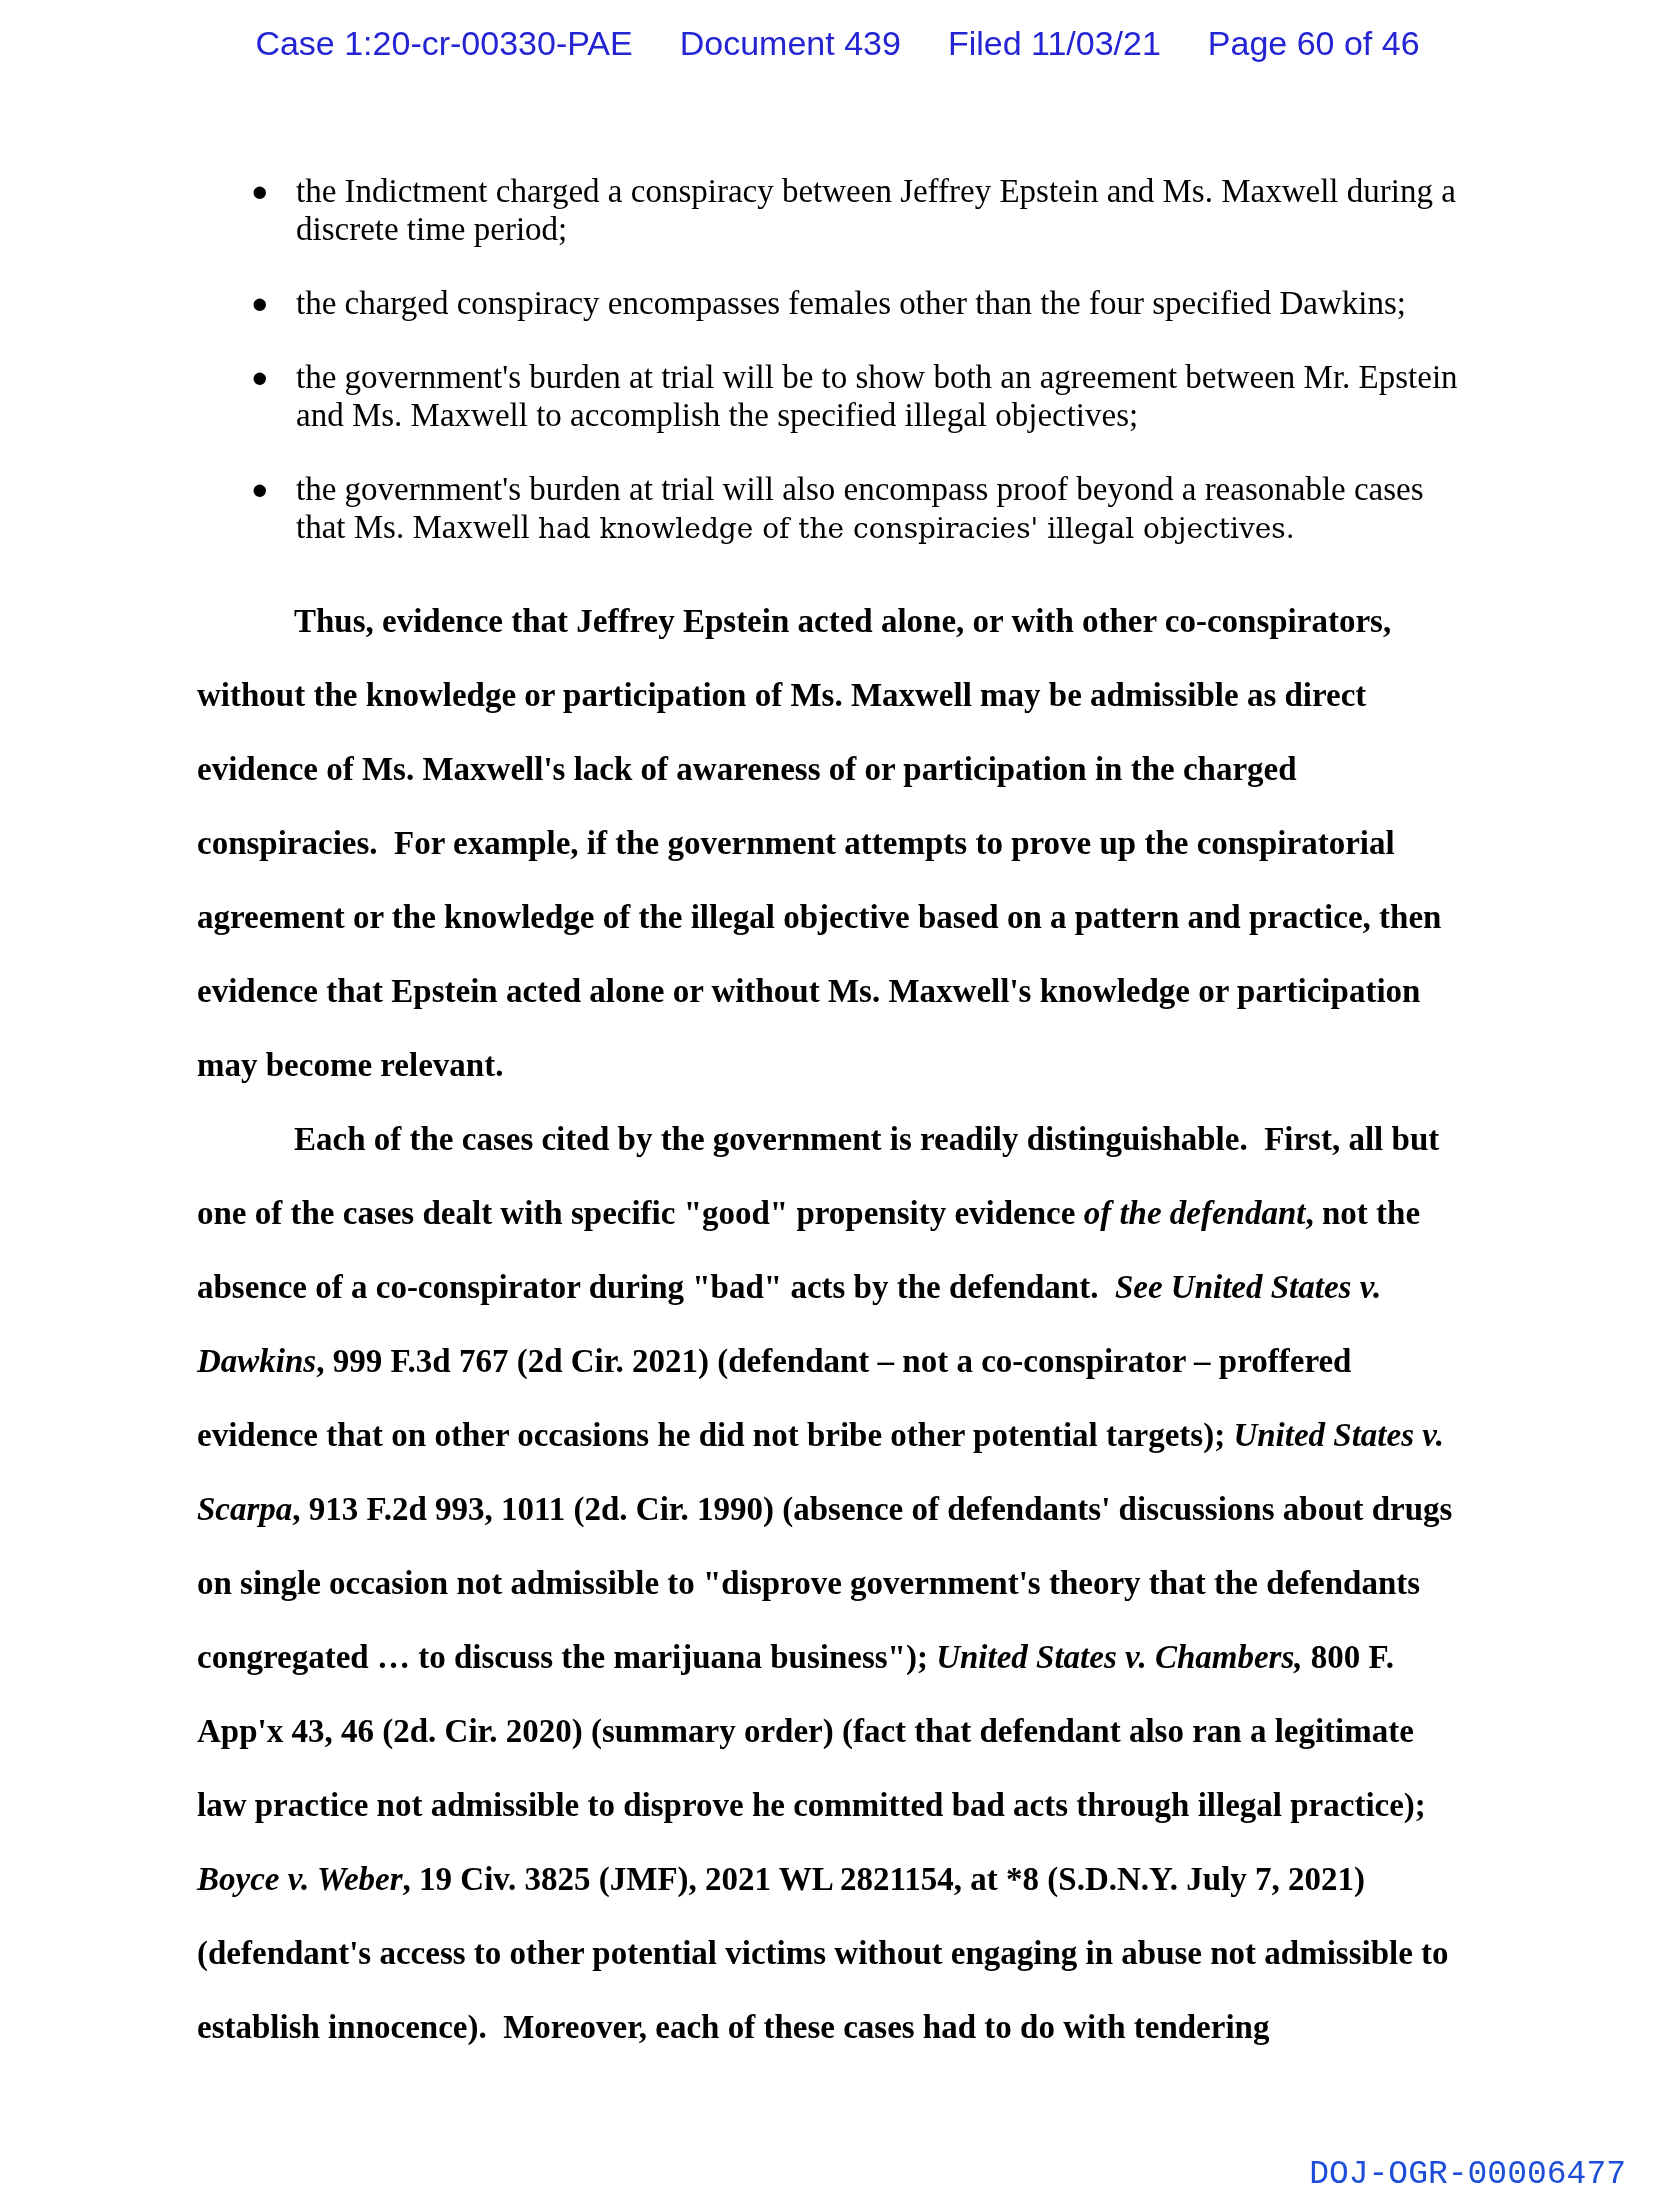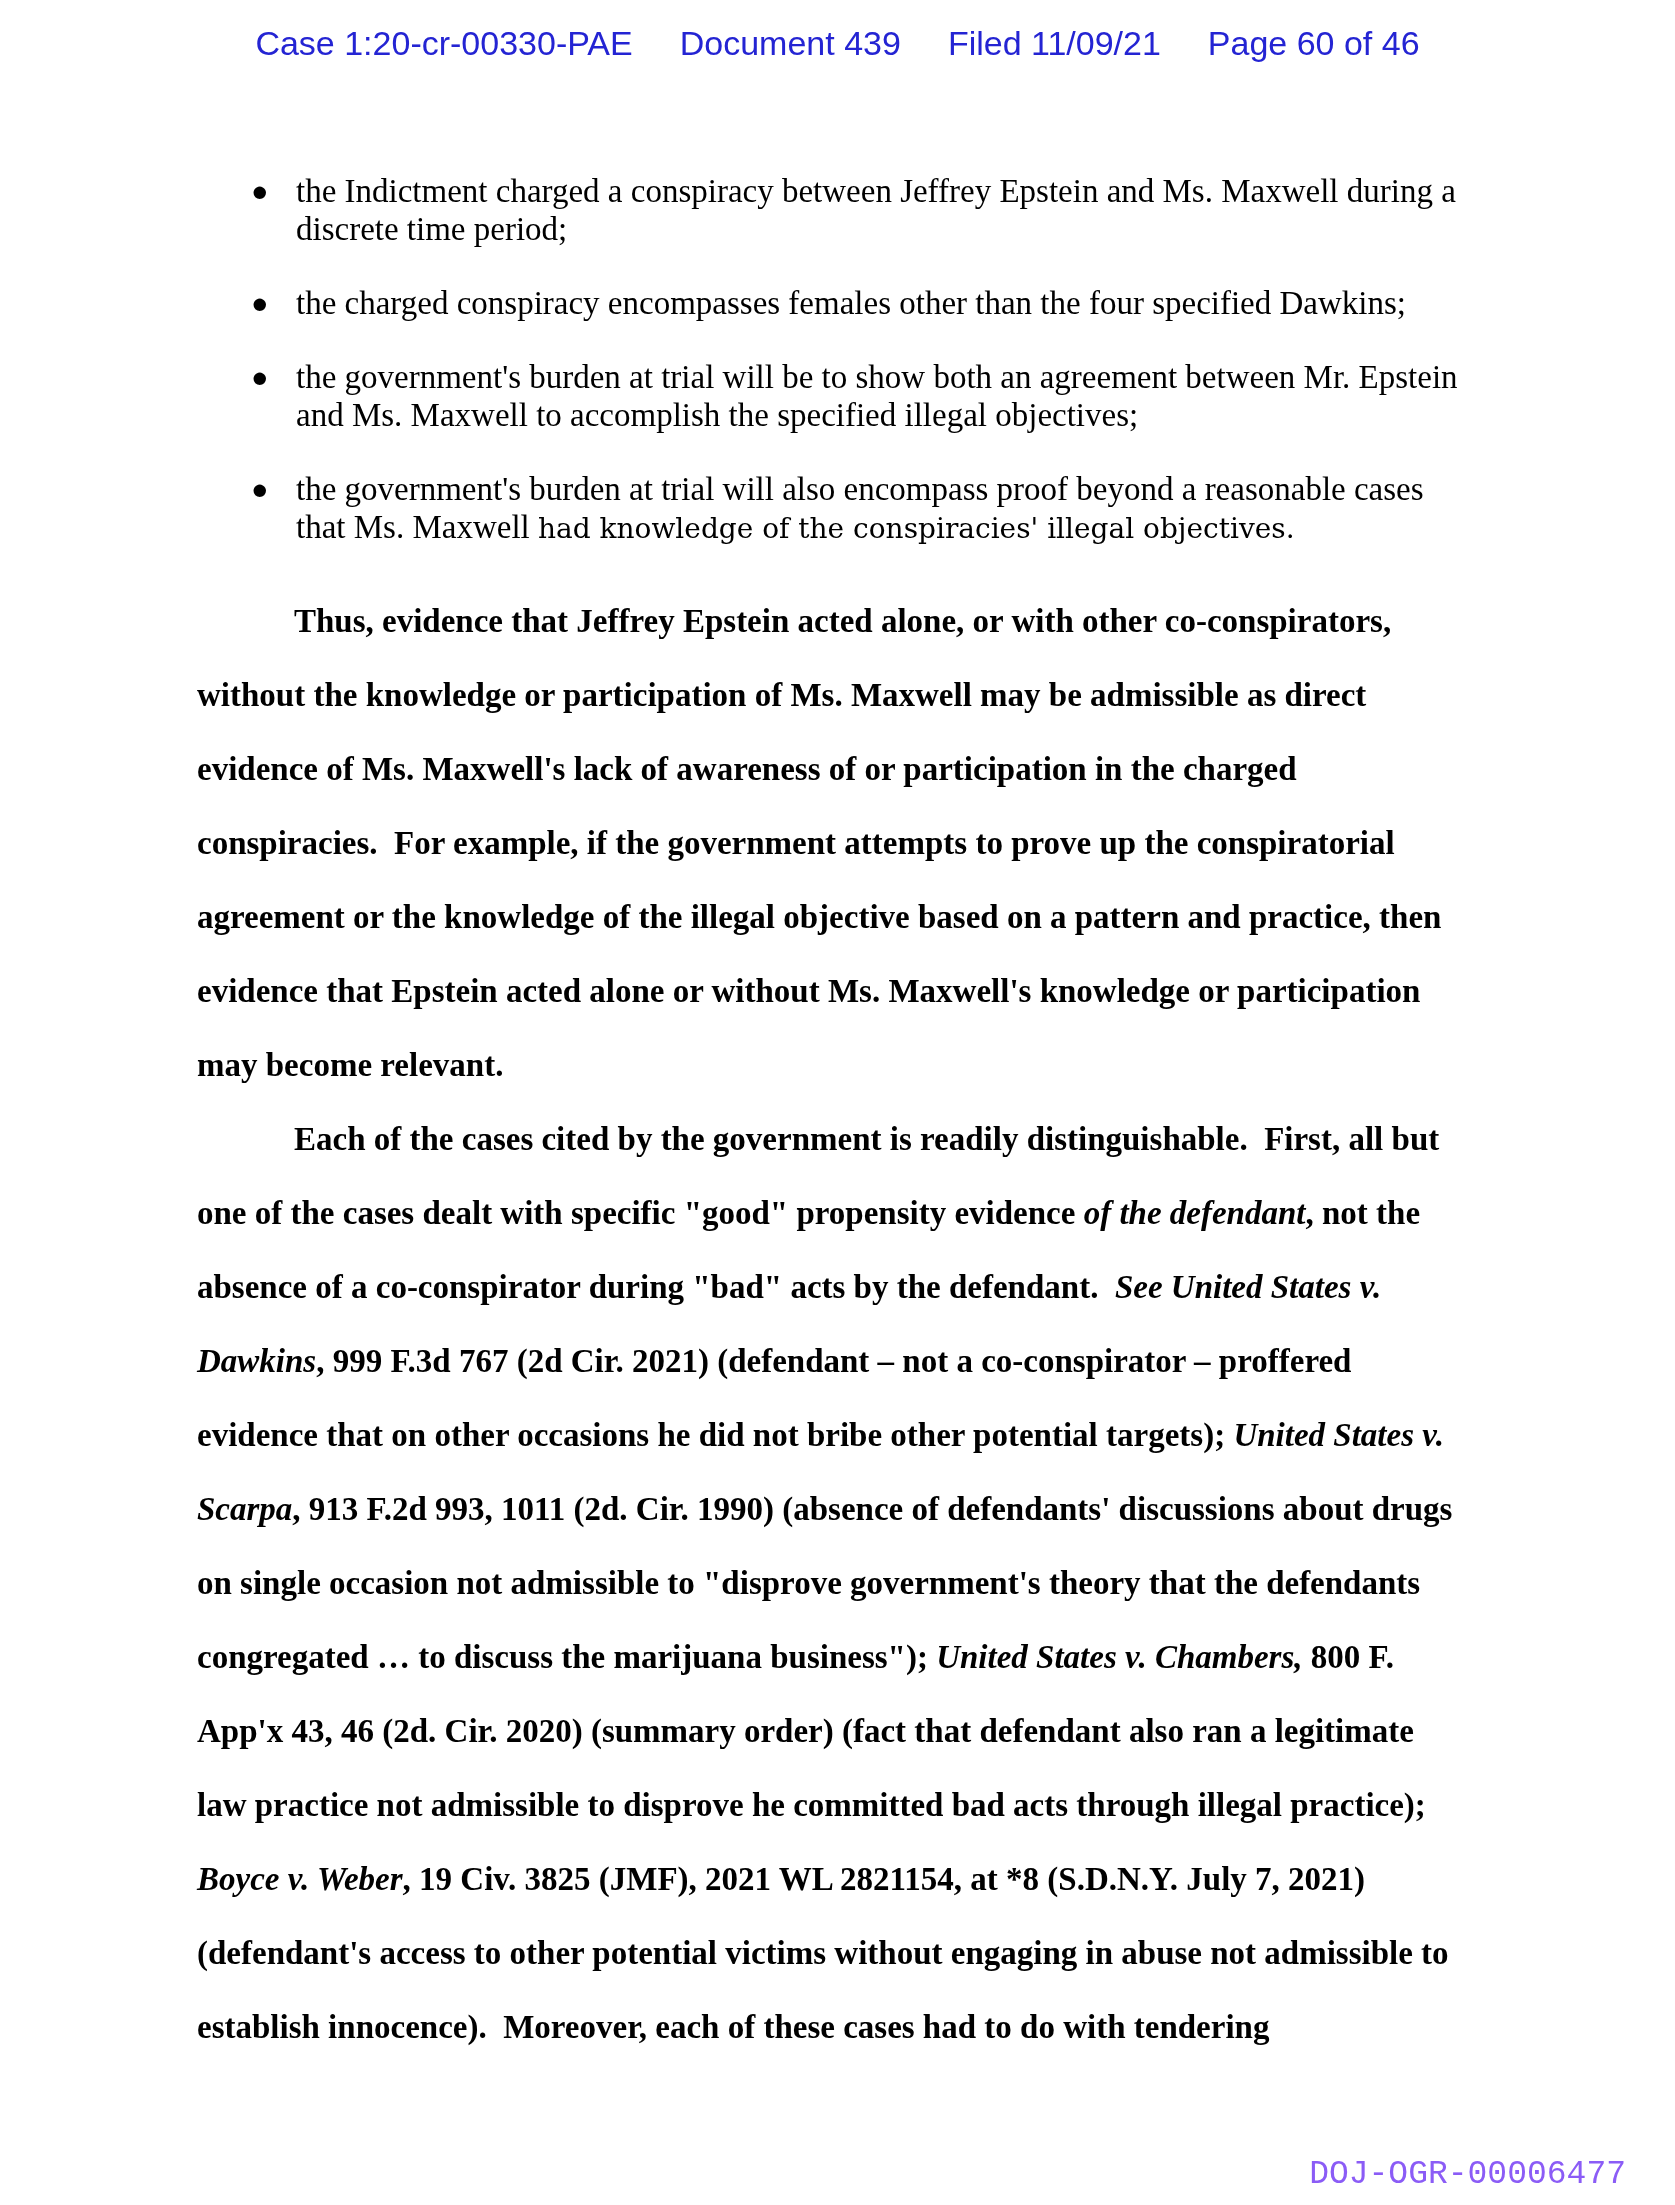--- a/index.html
+++ b/index.html
@@ -79,32 +79,32 @@
     text-align: center;
     font-size: 33px;
   }
   .bates-stamp {
     position: absolute;
     top: 2156px;
     right: 49px;
     font-family: "Liberation Mono", monospace;
     font-size: 33px;
     letter-spacing: 0px;
-    color: #8b5cf6;
+    color: #1d4ed8;
   }
 </style>
 </head>
 <body>
 
 <div class="page">
 
   <div class="ecf-header">
     <span>Case 1:20-cr-00330-PAE</span>
     <span>Document 439</span>
-    <span>Filed 11/09/21</span>
+    <span>Filed 11/03/21</span>
     <span>Page 60 of 46</span>
   </div>
 
   <div class="content">
 
     <ul class="bullet-list">
       <li class="bullet-item">
         <span class="bullet-marker">●</span>
         <span class="bullet-text"><span>the Indictment charged a conspiracy between Jeffrey Epstein and Ms. Maxwell during a discrete time period;</span></span>
       </li>

